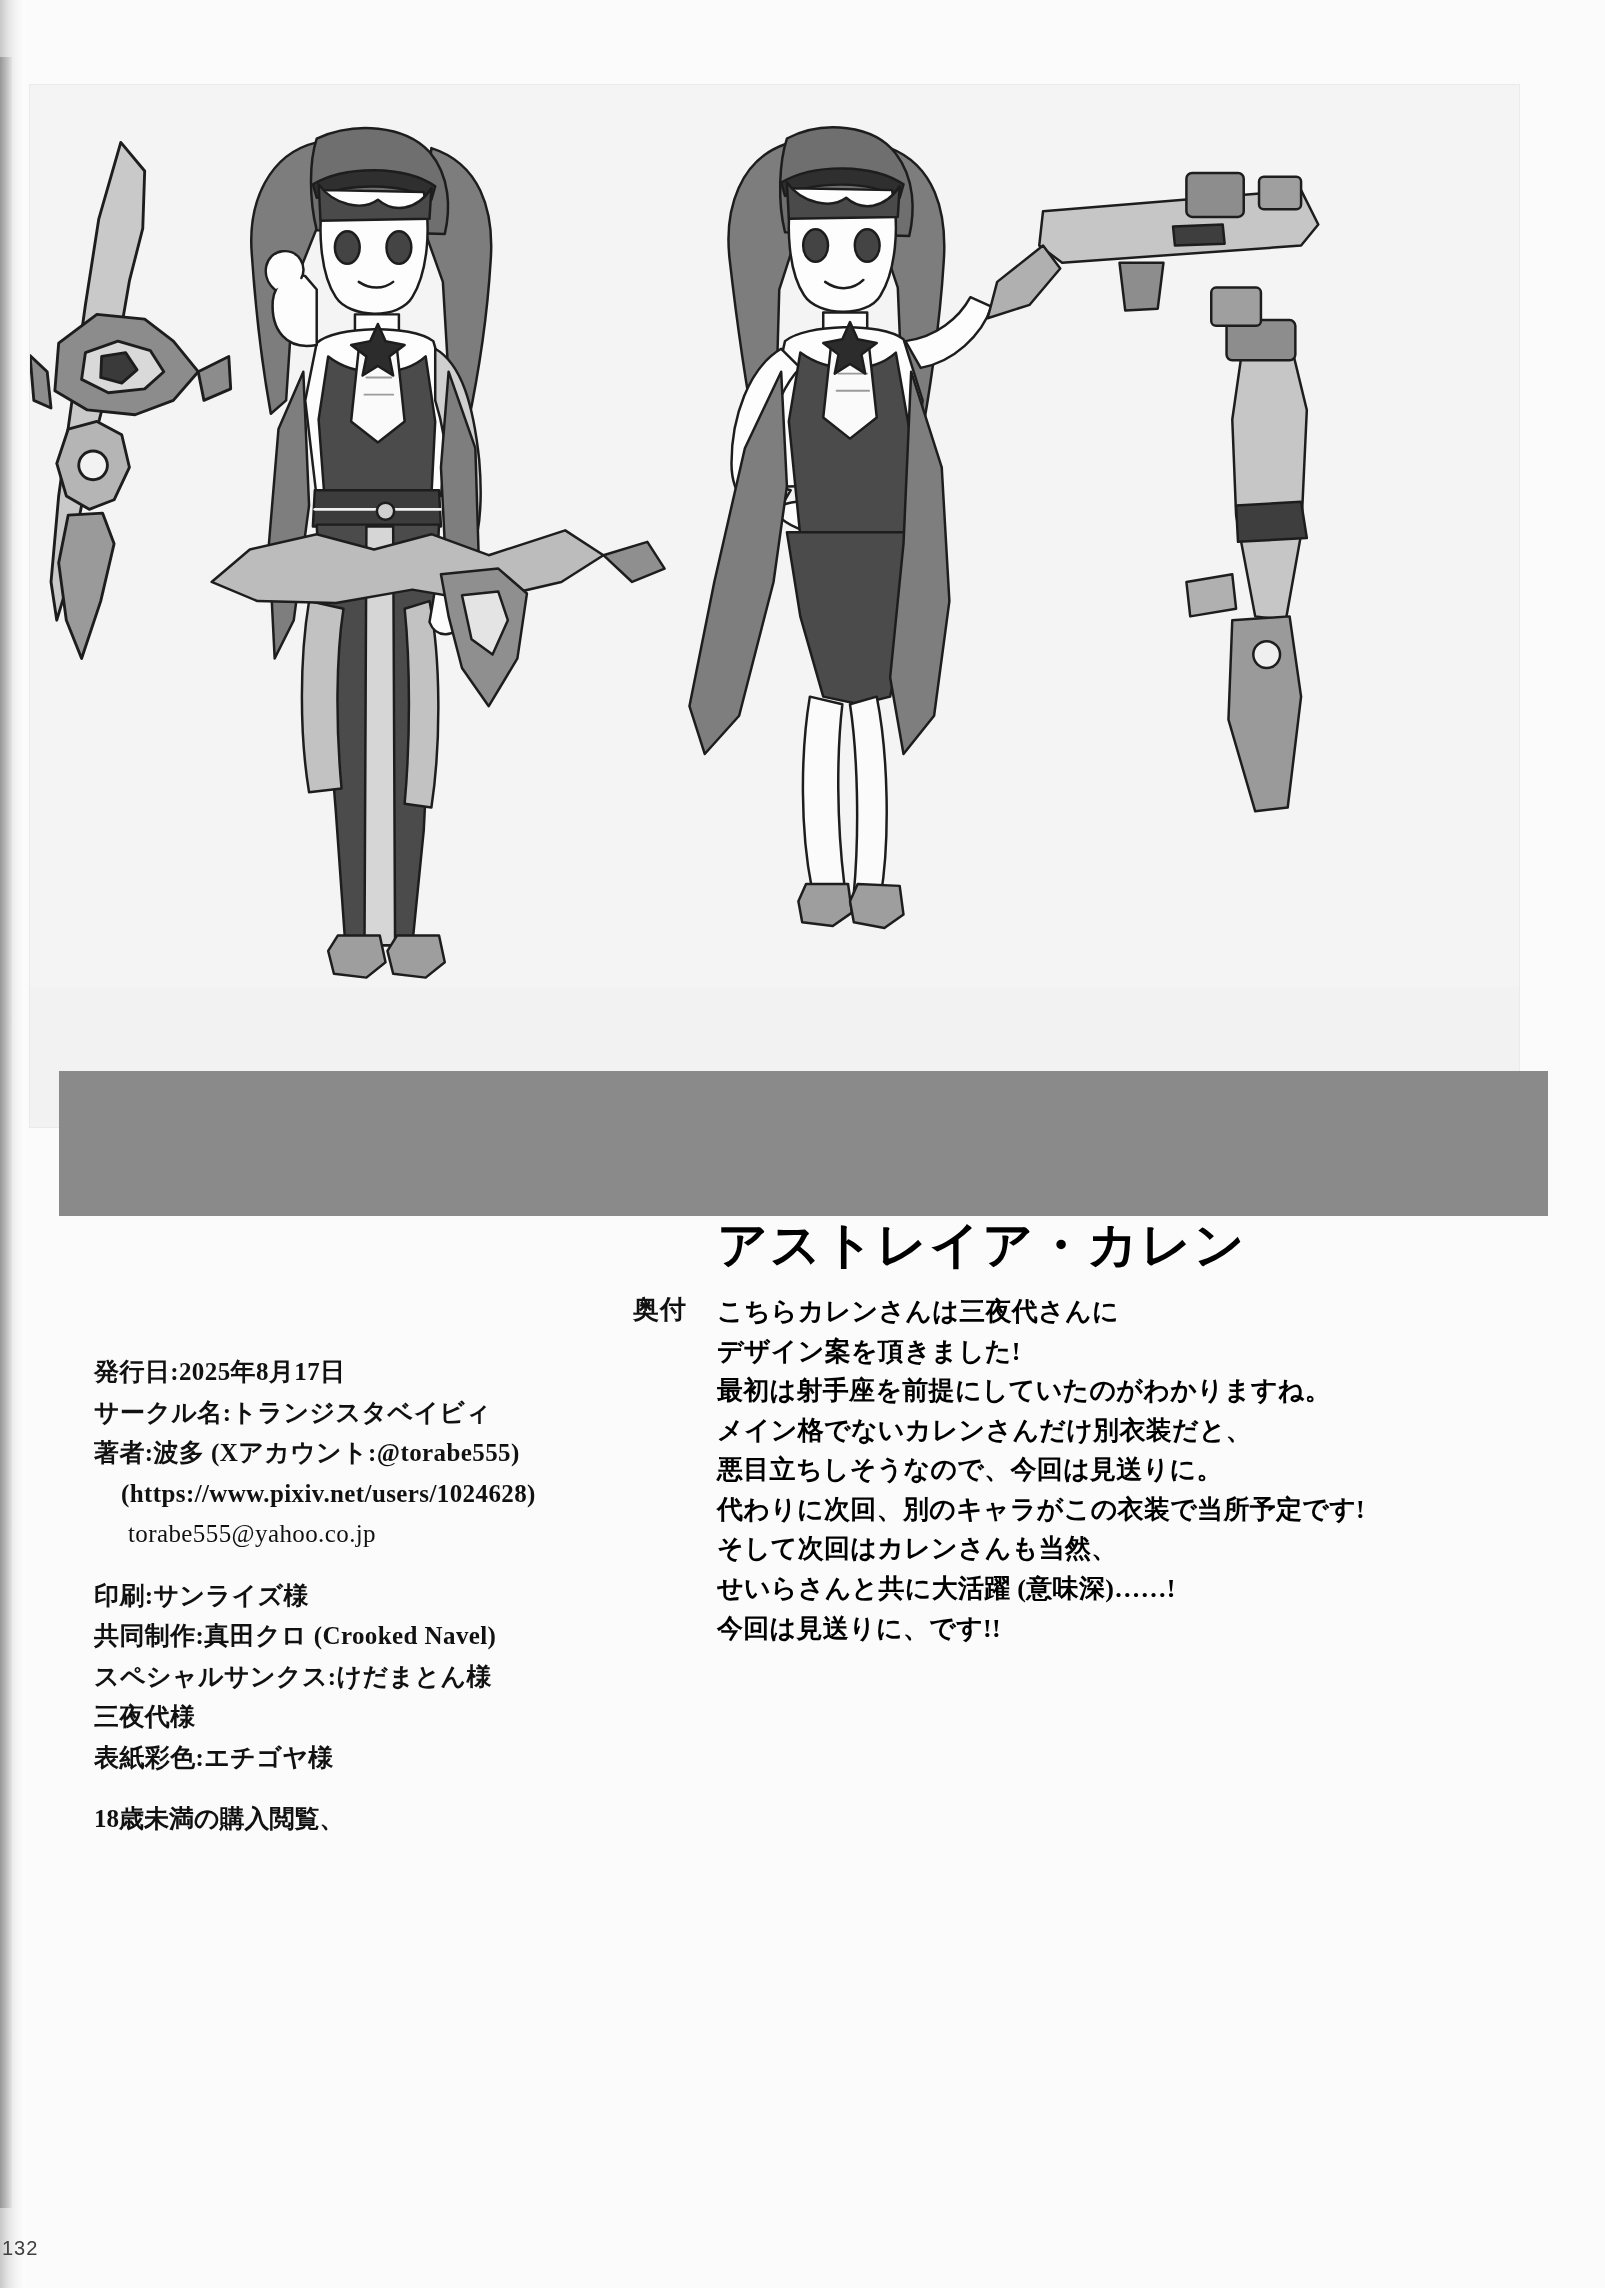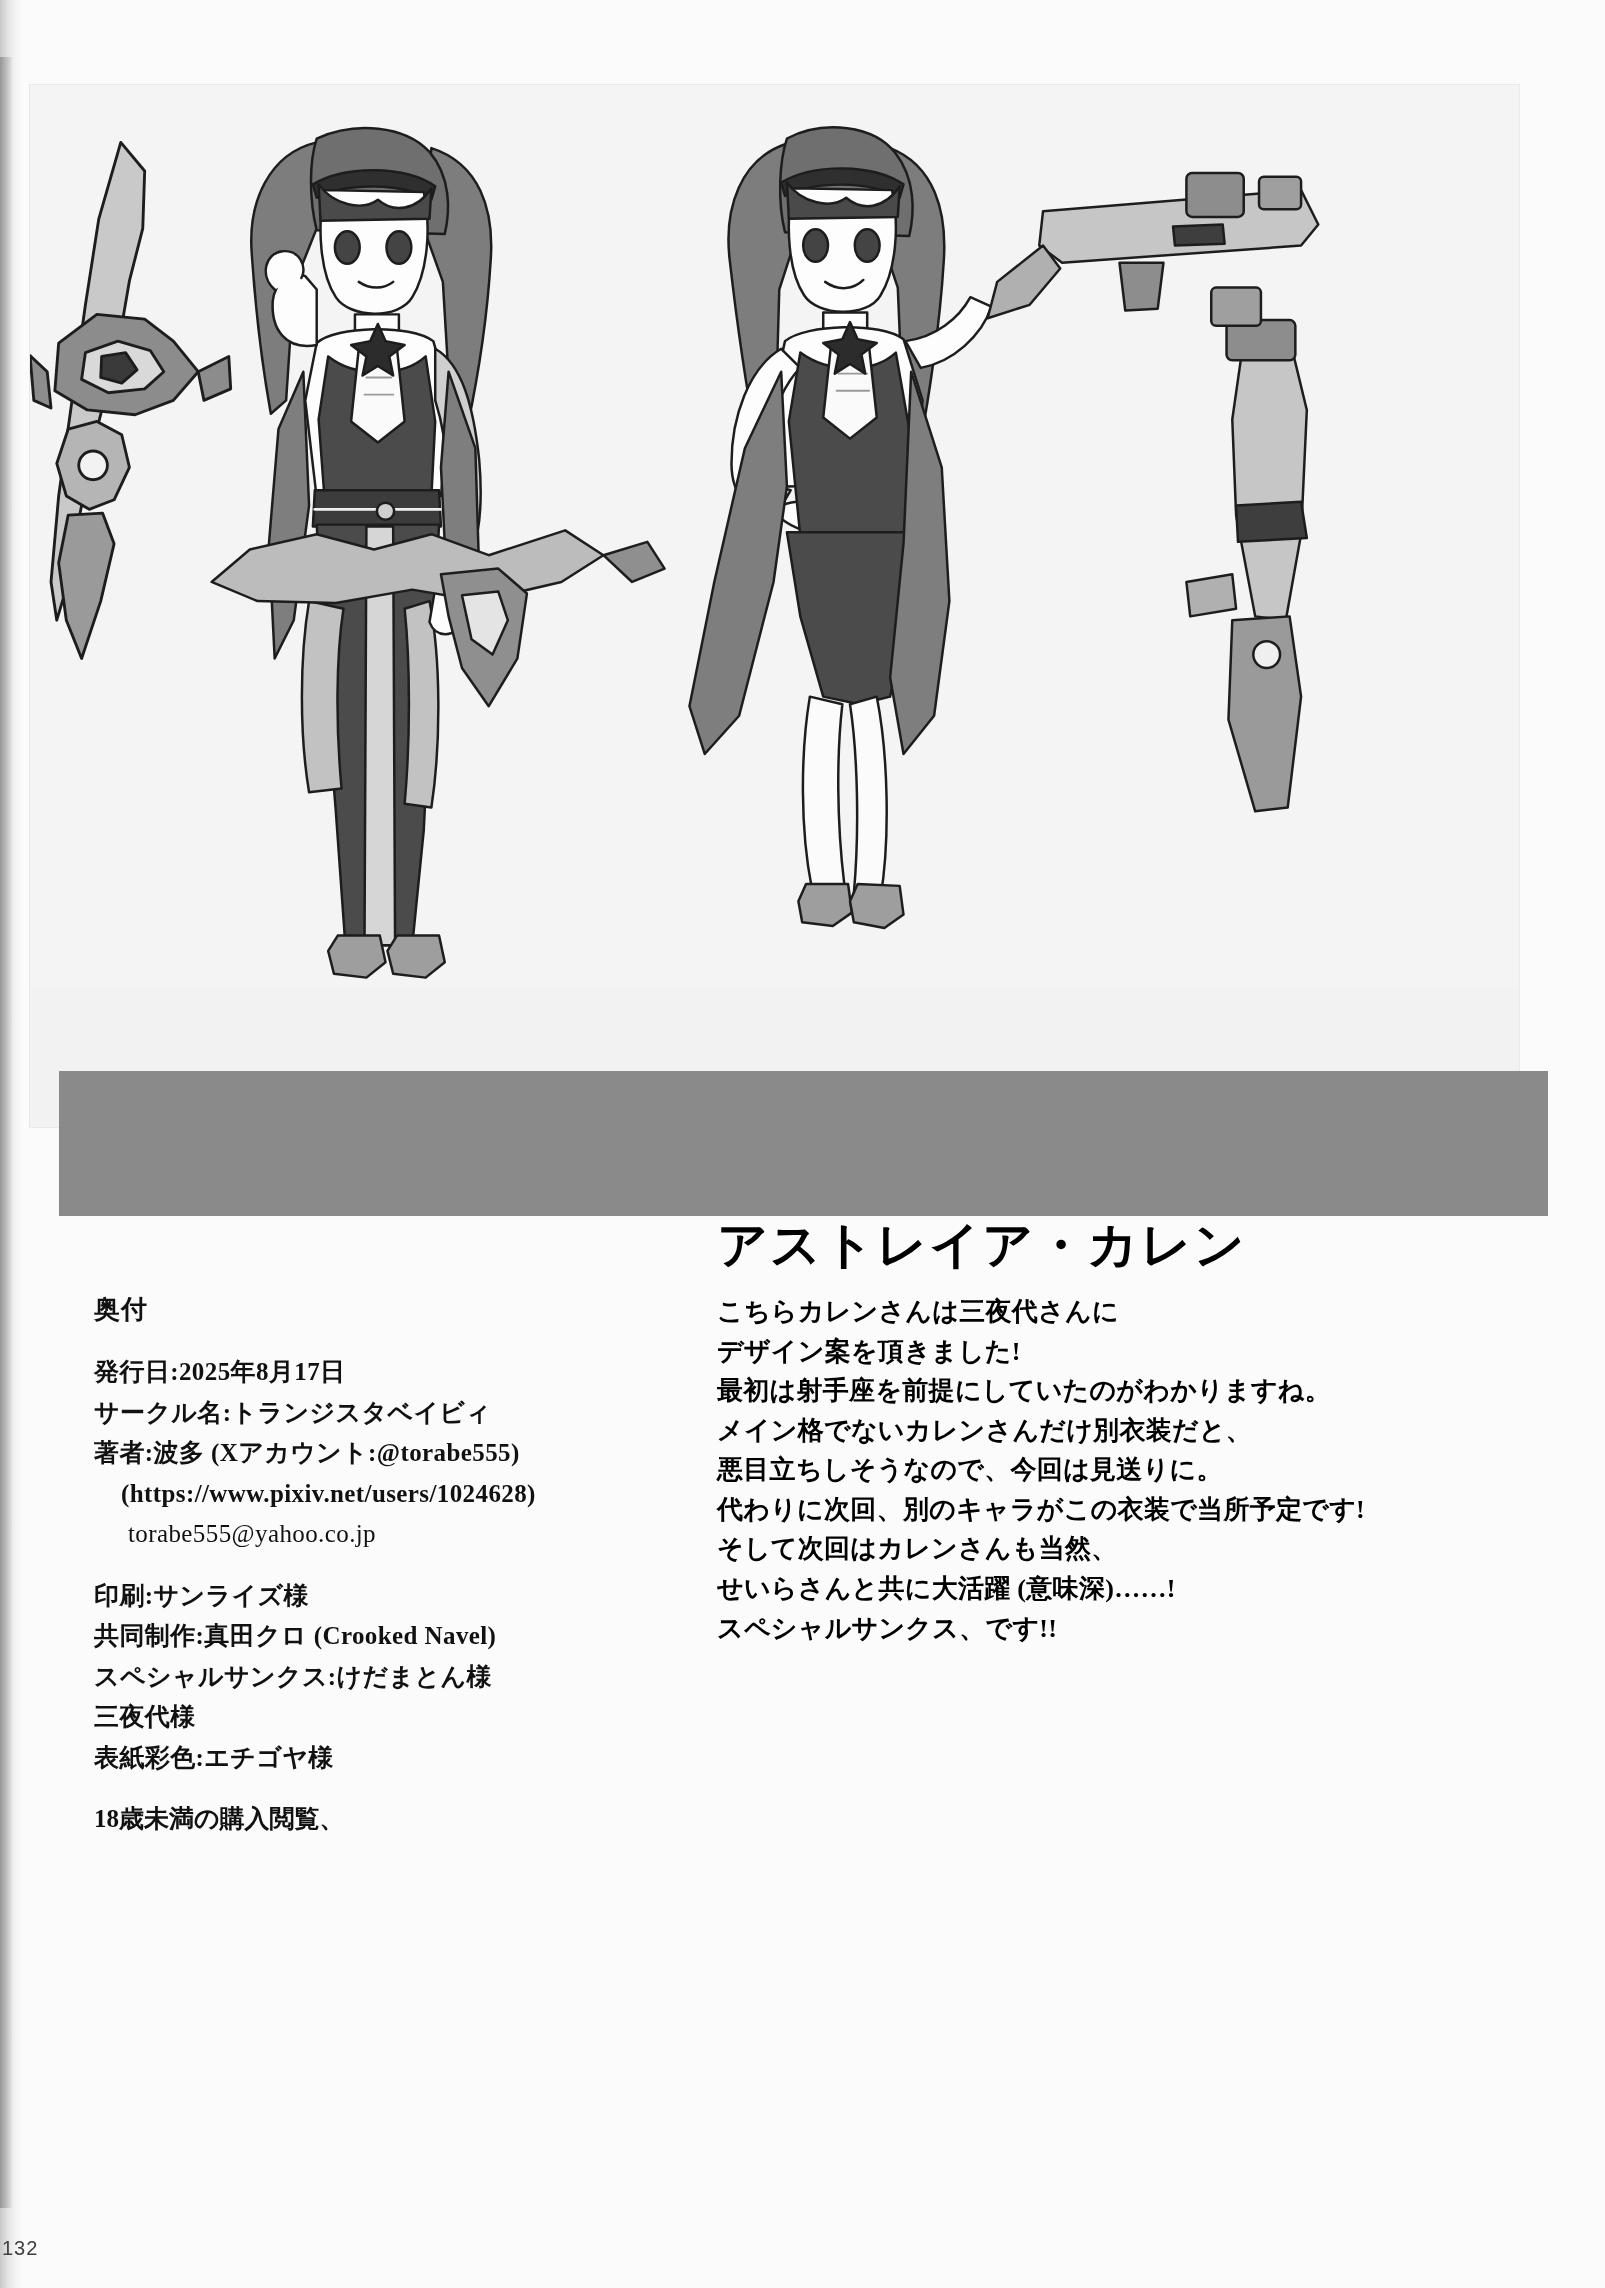--- a/index.html
+++ b/index.html
@@ -44,21 +44,21 @@
     font-size:20px;color:#404040;letter-spacing:1px;
     font-family:"Liberation Sans", sans-serif;
   }
 
   
   .colophon{
     position:absolute;left:94px;top:1292px;width:593px;
     color:#111;
   }
   .colophon h2{
-    font-size:26px;margin:0 0 25px 0;font-weight:bold;letter-spacing:1px;
+    font-size:26px;margin:0 0 25px 0;font-weight:bold;letter-spacing:1px;text-align:right;
   }
   .colophon .line{
     font-size:25px;line-height:1.62;font-weight:bold;letter-spacing:0.4px;
     white-space:nowrap;
   }
   .colophon .line.indent{padding-left:27px;}
   .colophon .line.indent2{padding-left:34px;font-weight:normal;}
   .colophon .gap{height:21px;}
   .colophon .center{ text-align:left; padding-right:86px;}
   .colophon .warn{font-size:25px;line-height:1.6;font-weight:bold;}
@@ -238,20 +238,20 @@
     <div class="title">アストレイア・カレン</div>
     <div class="body">
       <p>こちらカレンさんは三夜代さんに</p>
       <p>デザイン案を頂きました!</p>
       <p>最初は射手座を前提にしていたのがわかりますね。</p>
       <p>メイン格でないカレンさんだけ別衣装だと、</p>
       <p>悪目立ちしそうなので、今回は見送りに。</p>
       <p>代わりに次回、別のキャラがこの衣装で当所予定です!</p>
       <p>そして次回はカレンさんも当然、</p>
       <p>せいらさんと共に大活躍 (意味深)……!</p>
-      <p>スペシャルサンクス、です!!</p>
+      <p>今回は見送りに、です!!</p>
     </div>
   </div>
 
   <div class="page-number">132</div>
 
 </div>
 
 
 </body></html>

